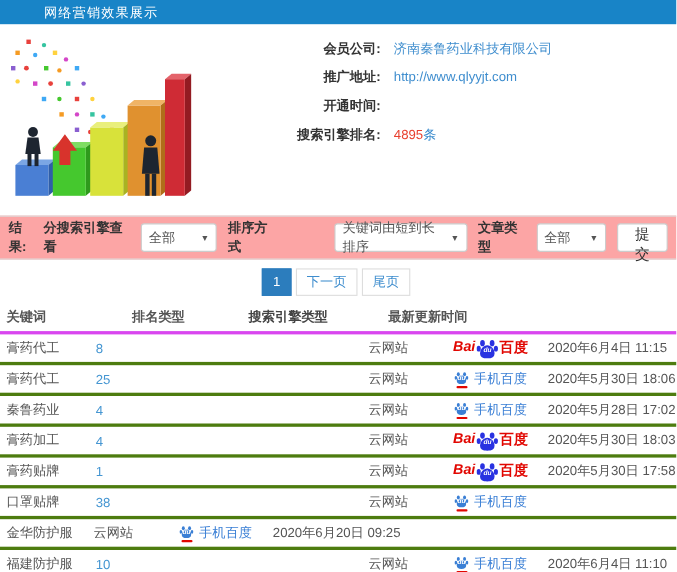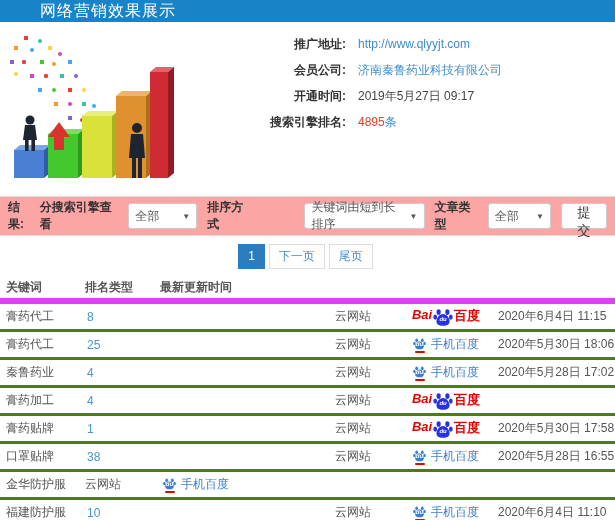--- a/index.html
+++ b/index.html
@@ -1,20 +1,20 @@
 <!DOCTYPE html>
 <html><head>
 <meta charset="utf-8">
 <style>
   * { margin:0; padding:0; box-sizing:border-box; }
   html,body { width:615px; height:520px; overflow:hidden; background:#fff;
     font-family:"Liberation Sans","DejaVu Sans",sans-serif; font-size:12px; color:#555; }
 
   .titlebar { height:22px; background:#1884c7; color:#fff; line-height:22px;
-    padding-left:40px; font-size:16px; letter-spacing:1px; }
+    padding-left:40px; font-size:12px; letter-spacing:1px; }
 
   .top-section { display:flex; padding:10px 0 0 2px; height:166px; }
   .chart-illustration { width:172px; height:152px; flex:none; }
   .info-panel { padding-top:4px; flex:1; }
   .info-row { display:flex; align-items:center; margin-bottom:10px; height:16px; }
   .info-label { width:172px; text-align:right; font-weight:bold; color:#333; flex:none; }
   .info-value { margin-left:12px; color:#444; }
   .link { color:#3e8dce; text-decoration:none; cursor:pointer; }
   .v-red { color:#e8402f; }
   .v-blue { color:#3e8dce; }
@@ -36,22 +36,22 @@
     padding:0 9px; color:#333; cursor:pointer; margin-left:4px; }
 
   .pagination { height:40px; display:flex; align-items:center; justify-content:center;
     gap:4px; padding-right:4px; }
   .page-btn { border:1px solid #ddd; background:#fff; color:#3e8dce; min-width:26px;
     height:25px; display:flex; align-items:center; justify-content:center;
     padding:0 9px; cursor:pointer; }
   .page-btn.active { background:#2c7dbd; border-color:#2c7dbd; color:#fff; }
 
   .table { width:100%; }
-  .thead { display:flex; align-items:center; height:28px; border-bottom:6px solid #d946ef;
-    font-weight:bold; color:#444; }
+  .thead { display:flex; align-items:center; height:28px; border-bottom:3px solid #d946ef;
+    font-weight:bold; color:#444;gap:35px; }
   .trow { display:flex; align-items:center; height:28px; border-bottom:3px solid #4d7c0f; }
   .c-kw { width:85px; padding-left:6px; color:#555; flex:none; }
   .c-rank { width:250px; padding-left:2px; flex:none; }
   .trow .c-rank { color:#4596d2; cursor:pointer; }
   .c-type { width:67px; flex:none; color:#555; }
   .c-engine { width:88px; flex:none; display:flex; justify-content:center; align-items:center; }
   .thead .c-engine { justify-content:flex-start; padding-left:4px; }
   .c-time { flex:1; padding-left:8px; color:#555; }
 
   .bd-logo { display:flex; align-items:flex-start; gap:1px; }
@@ -137,30 +137,29 @@
         <circle cx="135" cy="96" r="5"></circle>
           <path d="M129 102 L141 102 L143 126 L127 126 Z"></path>
         <rect x="130" y="126" width="4" height="20"></rect>
           <rect x="136" y="126" width="4" height="20"></rect>
       </g>
     </svg>
   </div>
 
   <div class="info-panel">
     <div class="info-row">
+      <span class="info-label">会员公司:</span>
+      <span class="info-value link">济南秦鲁药业科技有限公司</span>
+    </div>
+    <div class="info-row">
       <span class="info-label">推广地址:</span>
       <span class="info-value link">http://www.qlyyjt.com</span>
     </div>
     <div class="info-row">
-      <span class="info-label">会员公司:</span>
-      <span class="info-value link">济南秦鲁药业科技有限公司</span>
-    </div>
-    <div class="info-row">
       <span class="info-label">开通时间:</span>
-      <span class="info-value">2019年5月27日 09:17</span>
     </div>
     <div class="info-row">
       <span class="info-label">搜索引擎排名:</span>
       <span class="info-value"><span class="v-red">4895</span><span class="v-blue">条</span></span>
     </div>
   </div>
 </div>
 
 <div class="filter-band">
   <span class="result-label">结果:</span>
@@ -187,20 +186,21 @@
 <div class="pagination">
   <div class="page-btn active">1</div>
   <div class="page-btn">下一页</div>
   <div class="page-btn">尾页</div>
 </div>
 
 <div class="table">
   <div class="thead">
     <span class="c-kw">关键词</span>
     <span class="c-type">排名类型</span>
+    <span class="c-engine">搜索引擎类型</span>
     <span class="c-time">最新更新时间</span>
   </div>
   <div id="table-body">
       <div class="trow">
         <span class="c-kw">膏药代工</span>
         <span class="c-rank">8</span>
         <span class="c-type">云网站</span>
         <span class="c-engine">
           <span class="bd-logo">
             <span class="bd-bai">Bai</span>
@@ -280,20 +280,21 @@
                 <ellipse cx="23" cy="8" rx="3.4" ry="4.6" fill="#2932e1"></ellipse>
                 <ellipse cx="3.5" cy="16" rx="3" ry="4.2" fill="#2932e1"></ellipse>
                 <ellipse cx="28.5" cy="16" rx="3" ry="4.2" fill="#2932e1"></ellipse>
                 <path d="M16 11 C10.5 11 5.5 17 5.5 22.5 C5.5 28 9 30 16 30 C23 30 26.5 28 26.5 22.5 C26.5 17 21.5 11 16 11 Z" fill="#2932e1"></path>
               </svg>
               <span class="paw-du">du</span>
             </span>
             <span class="bd-cn">百度</span>
           </span>
         </span>
+        <span class="c-time">2020年5月30日 18:03</span>
       </div>
       <div class="trow">
         <span class="c-kw">膏药贴牌</span>
         <span class="c-rank">1</span>
         <span class="c-type">云网站</span>
         <span class="c-engine">
           <span class="bd-logo">
             <span class="bd-bai">Bai</span>
             <span class="paw-wrap">
               <svg width="20" height="20" viewBox="0 0 32 32">
@@ -325,21 +326,20 @@
                   <ellipse cx="28.5" cy="16" rx="3" ry="4.2" fill="#3a7fd5"></ellipse>
                   <path d="M16 11 C10.5 11 5.5 17 5.5 22.5 C5.5 28 9 30 16 30 C23 30 26.5 28 26.5 22.5 C26.5 17 21.5 11 16 11 Z" fill="#3a7fd5"></path>
                 </svg>
                 <span class="paw-du">du</span>
               </span>
               <span class="mbd-underline"></span>
             </span>
             <span>手机百度</span>
           </span>
         </span>
-        <span class="c-time">2020年5月28日 16:55</span>
       </div>
       <div class="trow">
         <span class="c-kw">金华防护服</span>
         <span class="c-type">云网站</span>
         <span class="c-engine">
           <span class="mbd">
             <span class="mbd-icon">
               <span class="paw-wrap">
                 <svg width="13" height="13" viewBox="0 0 32 32">
                   <ellipse cx="9" cy="8" rx="3.4" ry="4.6" fill="#3a7fd5"></ellipse>
@@ -348,20 +348,21 @@
                   <ellipse cx="28.5" cy="16" rx="3" ry="4.2" fill="#3a7fd5"></ellipse>
                   <path d="M16 11 C10.5 11 5.5 17 5.5 22.5 C5.5 28 9 30 16 30 C23 30 26.5 28 26.5 22.5 C26.5 17 21.5 11 16 11 Z" fill="#3a7fd5"></path>
                 </svg>
                 <span class="paw-du">du</span>
               </span>
               <span class="mbd-underline"></span>
             </span>
             <span>手机百度</span>
           </span>
         </span>
+        <span class="c-time">2020年6月20日 09:25</span>
       </div>
       <div class="trow">
         <span class="c-kw">福建防护服</span>
         <span class="c-rank">10</span>
         <span class="c-type">云网站</span>
         <span class="c-engine">
           <span class="mbd">
             <span class="mbd-icon">
               <span class="paw-wrap">
                 <svg width="13" height="13" viewBox="0 0 32 32">

